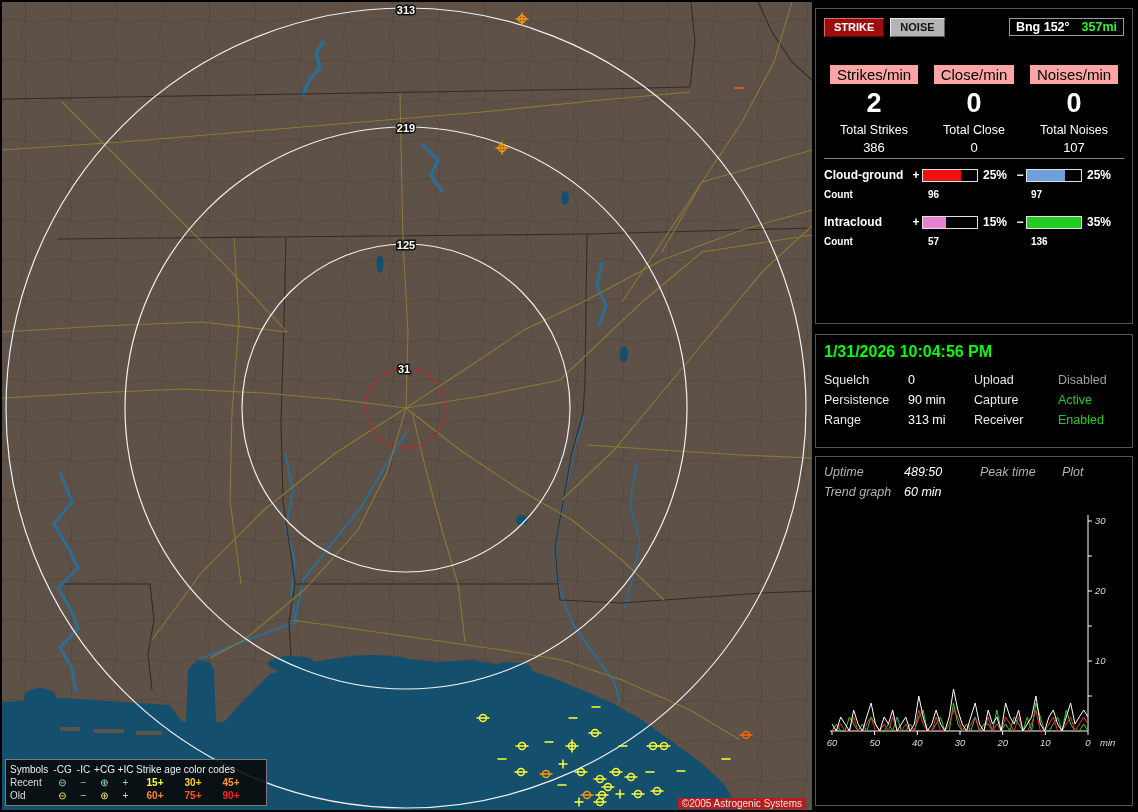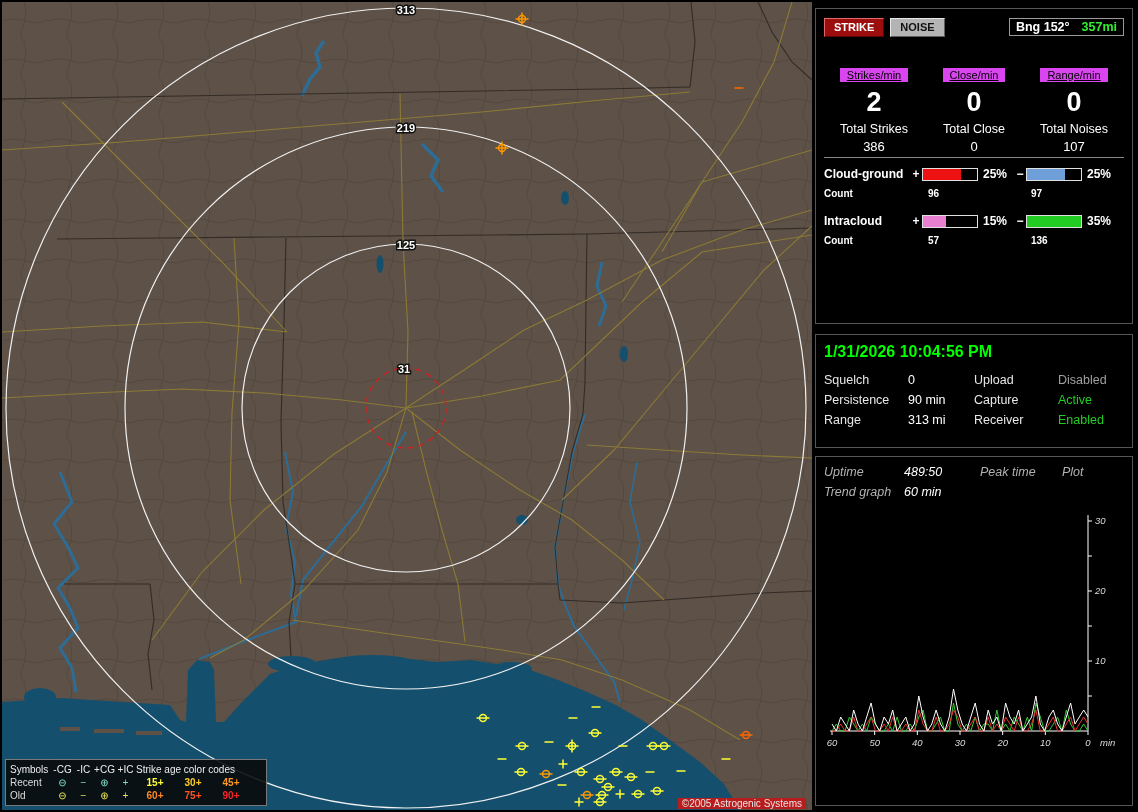--- a/index.html
+++ b/index.html
@@ -33,21 +33,21 @@
 
   .hdr-row{display:flex;align-items:center;gap:6px;margin-bottom:28px;height:20px;}
   .btn{font-family:inherit;font-size:11px;font-weight:bold;padding:2px 9px;line-height:13px;}
   .btn-strike{background:#9c0e0e;color:#fff;border:1px solid;border-color:#e06a6a #5a0404 #5a0404 #e06a6a;}
   .btn-noise{background:#b4b4b4;color:#111;border:1px solid;border-color:#e8e8e8 #5e5e5e #5e5e5e #e8e8e8;}
   .bng-box{margin-left:auto;display:flex;gap:12px;align-items:flex-end;border:1px solid #9a9a9a;
            padding:1px 6px;font-weight:bold;font-size:12.5px;color:#fff;background:#000;}
 
   .grid3{display:grid;grid-template-columns:1fr 1fr 1fr;text-align:center;}
   #chips-row{margin-bottom:4px;}
-  .chip{background:#d946ef;color:#000;font-size:11px;padding:1px 7px;display:inline-block;text-decoration:underline;}
+  .chip{background:#fca5a5;color:#000;font-size:15px;padding:1px 7px;display:inline-block;}
   #nums-row{margin-bottom:5px;}
   .bignum{font-size:27px;font-weight:bold;color:#fff;line-height:30px;}
   .tlbl{color:#fff;font-size:12.5px;margin-bottom:3px;}
   .tval{color:#fff;font-size:13px;}
 
   .dist-title{color:#a8a8a8;font-size:12px;margin-top:32px;}
   hr.sep{border:none;border-top:1px solid #888;margin:3px 0 9px 0;}
   .dist-row{display:grid;grid-template-columns:86px 12px 56px 36px 12px 56px 36px;
             align-items:center;color:#fff;font-size:12px;font-weight:bold;margin-bottom:7px;}
   .dlabel{white-space:nowrap;}
@@ -340,21 +340,21 @@
         <button class="btn btn-strike">STRIKE</button>
         <button class="btn btn-noise">NOISE</button>
         <div class="bng-box">
           <span>Bng 152°</span>
           <span id="bearing-value" style="color: rgb(51, 238, 51);">357mi</span>
         </div>
       </div>
       <div class="grid3" id="chips-row">
           <div><span class="chip">Strikes/min</span></div>
           <div><span class="chip">Close/min</span></div>
-          <div><span class="chip">Range/min</span></div>
+          <div><span class="chip">Noises/min</span></div>
         </div>
       <div class="grid3" id="nums-row">
           <div class="bignum">2</div>
           <div class="bignum">0</div>
           <div class="bignum">0</div>
         </div>
       <div class="grid3" id="tlbl-row">
           <div class="tlbl">Total Strikes</div>
           <div class="tlbl">Total Close</div>
           <div class="tlbl">Total Noises</div>

